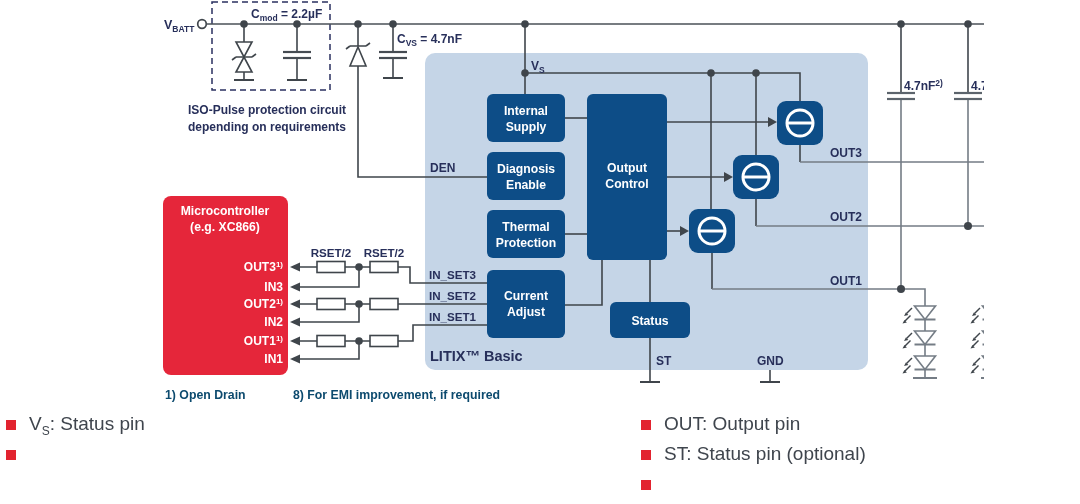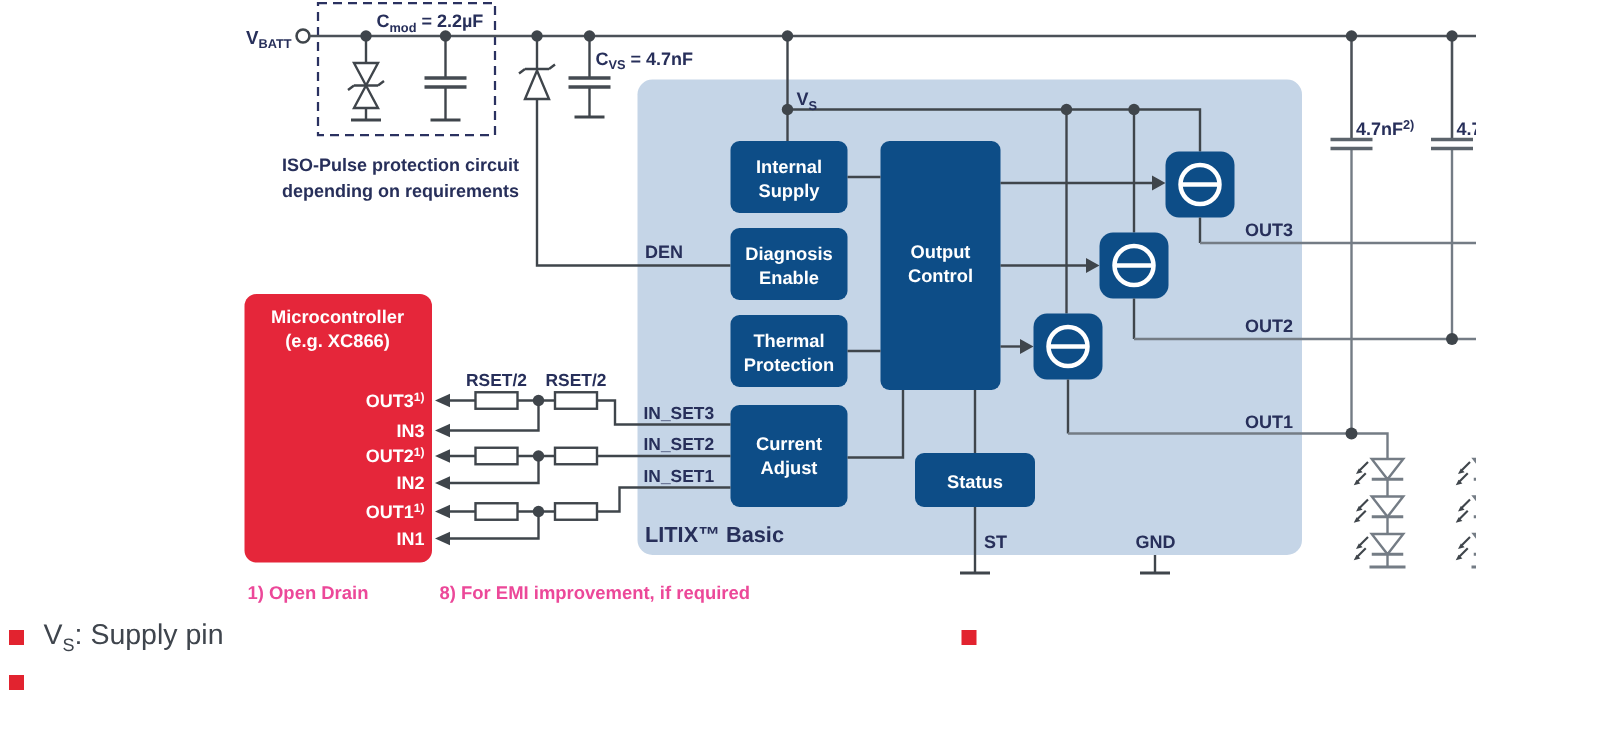--- a/index.html
+++ b/index.html
@@ -11,21 +11,21 @@
   .chipname{font-size:14.5px;}
   .netl{font-size:11.6px;}
   .wired{stroke:#3f454b;stroke-width:1.6;fill:none;}
   .wireg{stroke:#747c85;stroke-width:1.6;fill:none;}
   .raild{stroke:#4b5158;stroke-width:1.7;fill:none;}
   .sym{stroke:#3f454b;stroke-width:1.6;fill:#ffffff;}
   .plate{stroke:#454b52;stroke-width:2.2;}
   .plateg{stroke:#5c646c;stroke-width:2.2;}
   .dot{fill:#3f454b;}
   .ah{fill:#3f454b;}
-  .fn{position:absolute;font-size:12.3px;font-weight:700;color:#ec4899;white-space:nowrap;}
+  .fn{position:absolute;font-size:12.3px;font-weight:700;color:#0c4a6e;white-space:nowrap;}
   .legend-col{position:absolute;top:410px;}
   .lrow{display:flex;align-items:center;height:30px;white-space:nowrap;}
   .bullet{display:inline-block;width:10px;height:10px;background:#e2232f;margin-right:13px;flex:0 0 auto;}
   .ltext{font-size:19px;color:#3f454d;}
   .ltext sub{font-size:12px;}
 </style>
 </head>
 <body>
 
 <div class="stage">
@@ -262,26 +262,34 @@
   <text x="283" y="345" text-anchor="end" fill="#ffffff"><tspan fill="#ffffff">OUT1</tspan><tspan fill="#ffffff" dy="-4" font-size="8">1)</tspan></text>
   <text x="283" y="363" text-anchor="end" fill="#ffffff"><tspan fill="#ffffff">IN1</tspan></text>
 </svg>
 
 <div class="fn" style="left:165px;top:388px;">1) Open Drain</div>
 <div class="fn" style="left:293px;top:388px;">8) For EMI improvement, if required</div>
 
 <div class="legend-col" style="left:6px;">
   <div class="lrow">
     <span class="bullet"></span>
-    <span class="ltext"><span>V</span><sub>S</sub><span>: Supply pin</span></span>
+    <span class="ltext"><span>V</span><sub>S</sub><span>: Status pin</span></span>
   </div>
   <div class="lrow">
     <span class="bullet"></span>
   </div>
 </div>
 
 <div class="legend-col" style="left:641px;">
   <div class="lrow">
     <span class="bullet"></span>
+    <span class="ltext"><span>OUT: Output pin</span><sub></sub><span></span></span>
+  </div>
+  <div class="lrow">
+    <span class="bullet"></span>
+    <span class="ltext"><span>ST: Status pin (optional)</span><sub></sub><span></span></span>
+  </div>
+  <div class="lrow">
+    <span class="bullet"></span>
   </div>
 </div>
 
 </div>
 
 </body></html>

